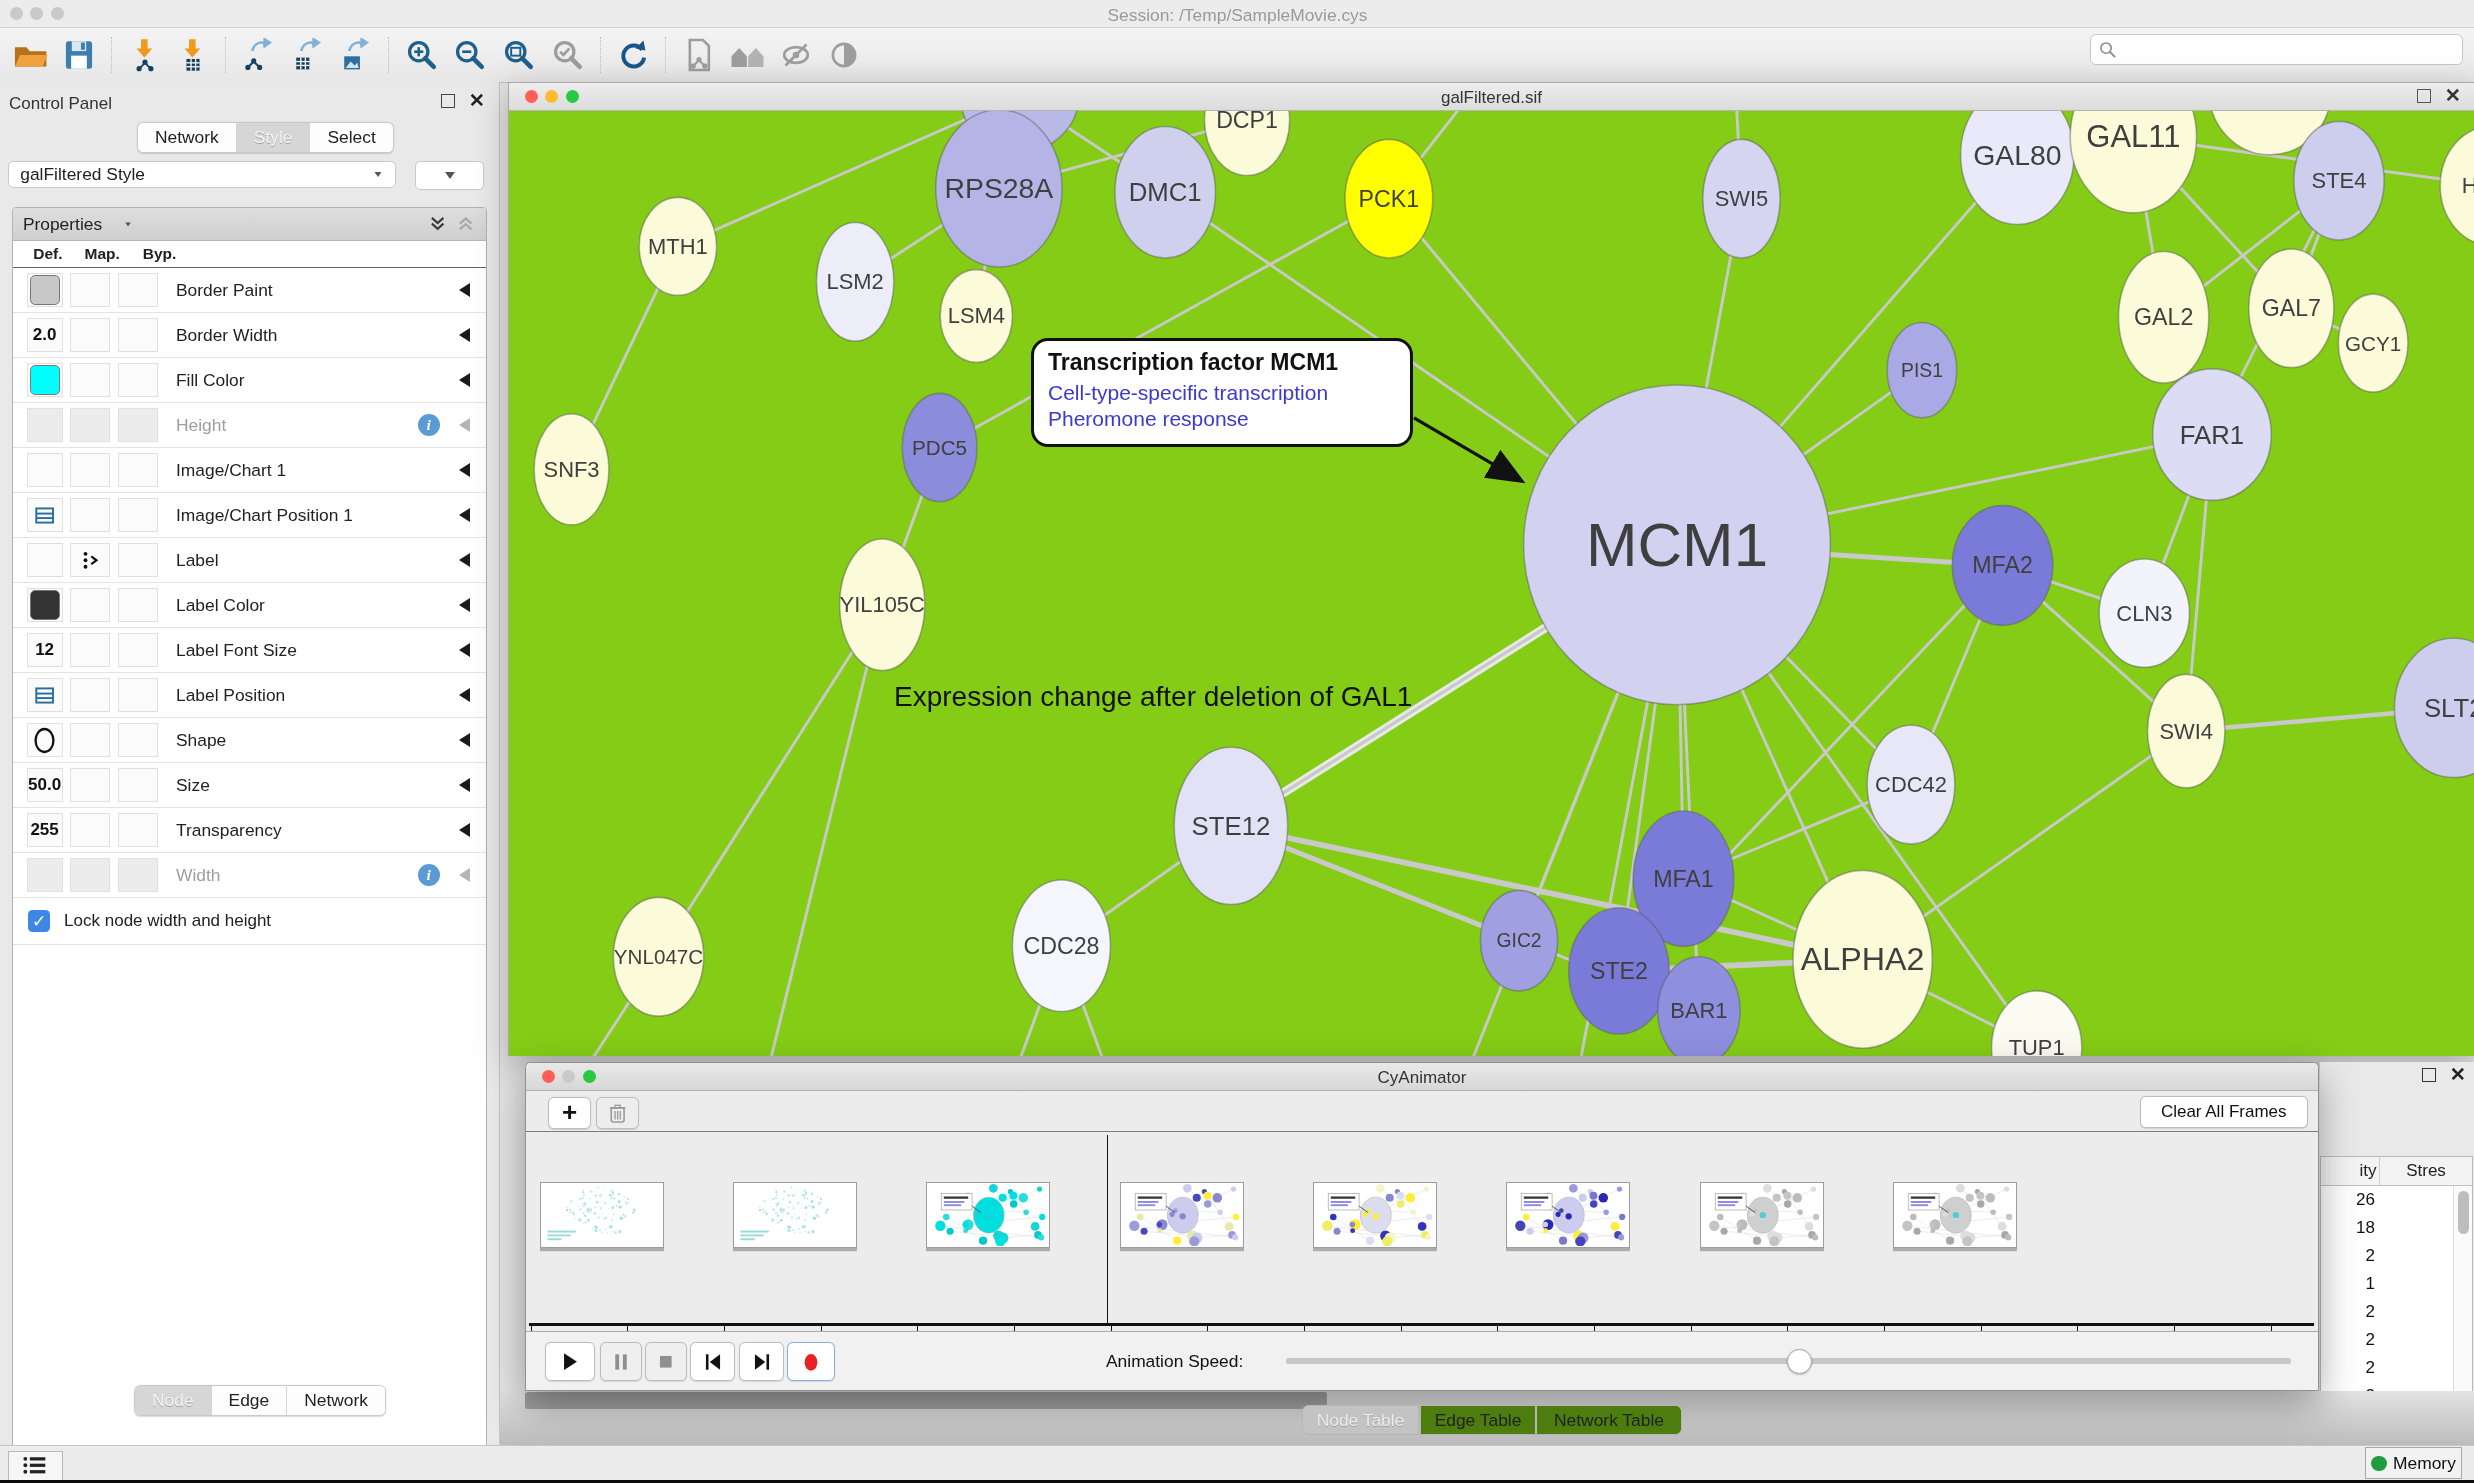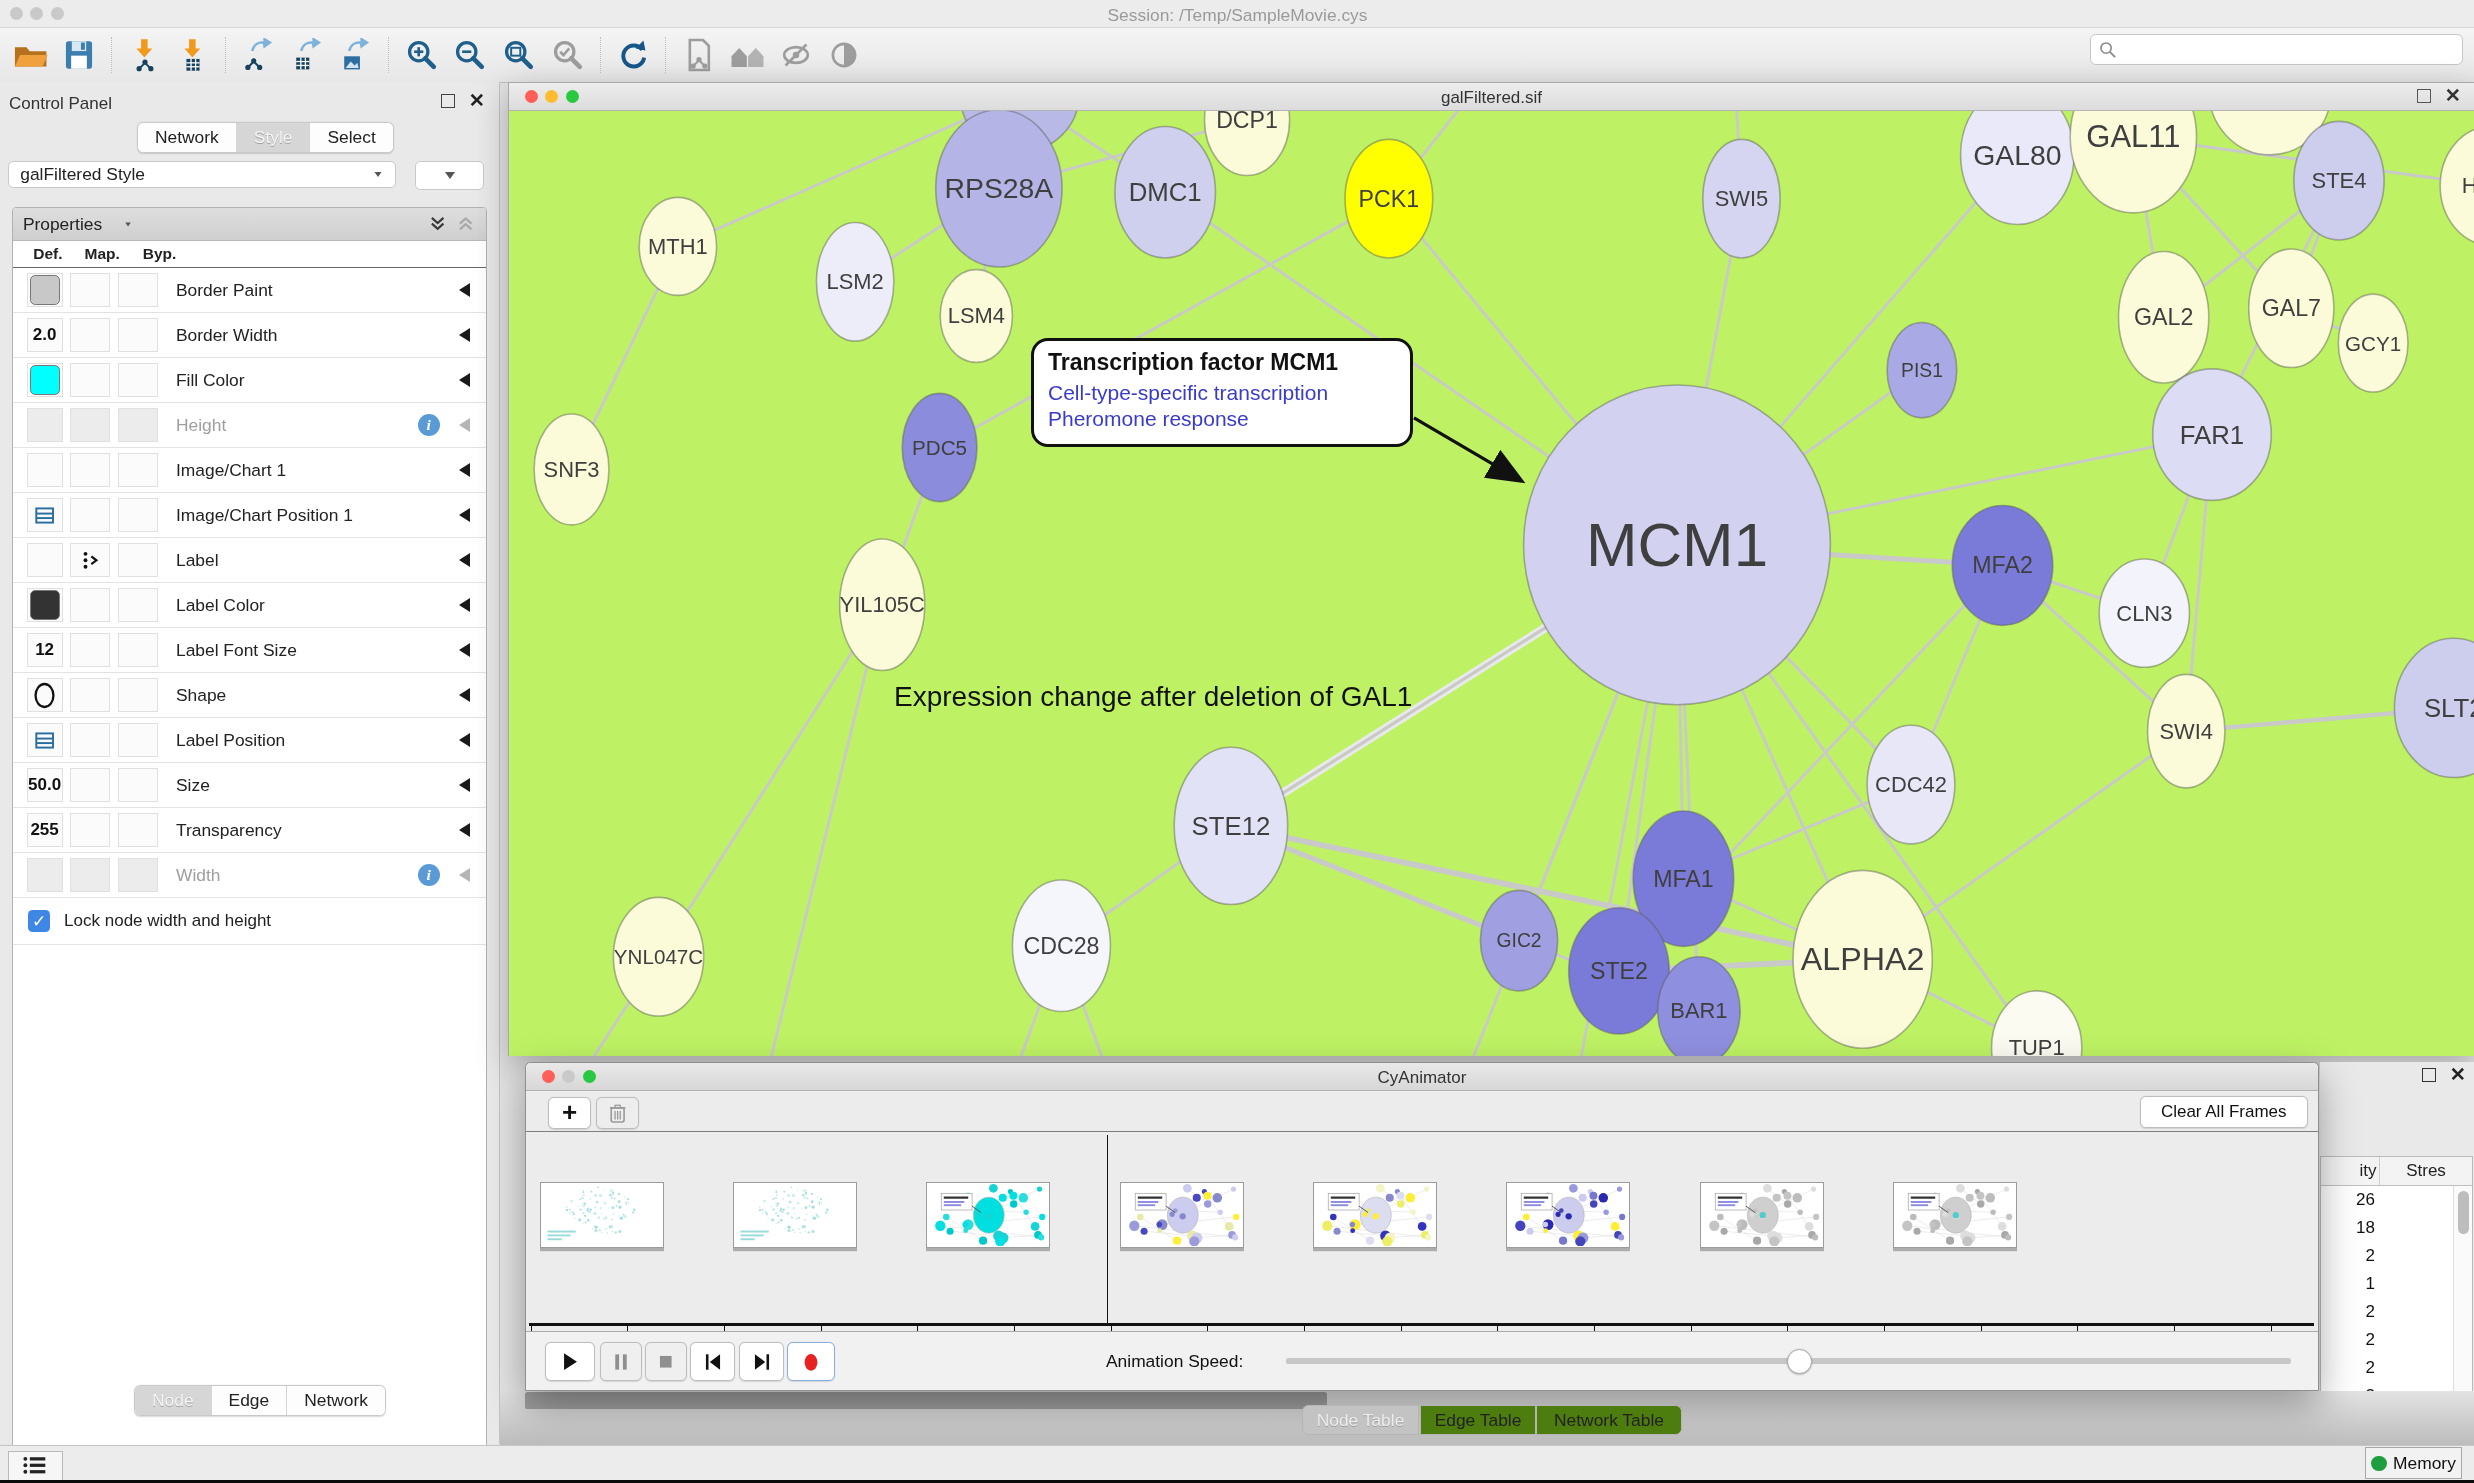--- a/index.html
+++ b/index.html
@@ -54,21 +54,21 @@
   #lock-row{display:flex;align-items:center;height:46px;border-bottom:0.6px solid #e3e3e3;}
   #lock-check{width:22px;height:22px;margin-left:15.5px;border-radius:4.5px;background:#3f87e5;color:#fff;font-size:17px;display:flex;align-items:center;justify-content:center;}
   #lock-label{margin-left:14px;font-size:17px;color:#222;}
   #cp-bottom-tabs{left:134px;top:1303px;}
 
   
   #net-window{left:508px;top:82px;width:1967px;height:974px;background:#fff;border:0.6px solid #a8a8a8;box-sizing:border-box;box-shadow:0 10.3px 32px rgba(0,0,0,.28);}
   #net-titlebar{position:absolute;left:0;top:0;width:100%;height:28px;background:linear-gradient(#ededed,#dcdcdc);border-bottom:0.6px solid #b4b4b4;box-sizing:border-box;}
   #net-title{position:absolute;width:100%;text-align:center;top:5.2px;font-size:17px;color:#333;}
   #net-btns{right:13px;top:6.4px;}
-  #net-canvas{position:absolute;left:0;top:28px;width:1966px;height:945px;overflow:hidden;background:#bef264;}
+  #net-canvas{position:absolute;left:0;top:28px;width:1966px;height:945px;overflow:hidden;background:#84cc16;}
   #net-svg{position:absolute;left:0;top:0;}
   .node-label{fill:#3f3f3f;}
   #annotation{position:absolute;left:522px;top:227px;width:348px;background:#fff;border:3.9px solid #111;border-radius:17px;padding:7.7px 14px 10.3px 14px;}
   #annotation .ann-title{font-size:23px;font-weight:bold;color:#111;margin-bottom:3.9px;}
   #annotation .ann-line{font-size:21px;color:#3a3acc;line-height:1.28;}
   #net-caption{position:absolute;left:385px;top:570px;font-size:28px;color:#111;white-space:nowrap;}
 
   
   #table-side{left:2320px;top:1062px;width:155px;height:330px;background:#e9e9e9;}
   #table-side-btns{right:9px;top:6.4px;}
@@ -395,40 +395,40 @@
           </div>
           <div class="prop-row">
             <div class="cell c1">12</div>
             <div class="cell c2"></div>
             <div class="cell c3"></div>
             <div class="prop-label">Label Font Size</div>
             <div class="row-arrow"></div>
           </div>
           <div class="prop-row">
             <div class="cell c1">
-              <svg width="23" height="27" viewBox="0 0 36 42">
-                <ellipse cx="18" cy="21" rx="14" ry="18" fill="none" stroke="#111" stroke-width="3.6"></ellipse>
-              </svg>
-            </div>
-            <div class="cell c2"></div>
-            <div class="cell c3"></div>
-            <div class="prop-label">Shape</div>
-            <div class="row-arrow"></div>
-          </div>
-          <div class="prop-row">
-            <div class="cell c1">
               <svg width="19.3" height="17" viewBox="0 0 30 26">
                 <rect x="2" y="2" width="26" height="22" fill="none" stroke="#2a6ea0" stroke-width="3"></rect>
                 <line x1="2" y1="10" x2="28" y2="10" stroke="#2a6ea0" stroke-width="3"></line>
                 <line x1="2" y1="17" x2="28" y2="17" stroke="#2a6ea0" stroke-width="3"></line>
               </svg>
             </div>
             <div class="cell c2"></div>
             <div class="cell c3"></div>
             <div class="prop-label">Label Position</div>
+            <div class="row-arrow"></div>
+          </div>
+          <div class="prop-row">
+            <div class="cell c1">
+              <svg width="23" height="27" viewBox="0 0 36 42">
+                <ellipse cx="18" cy="21" rx="14" ry="18" fill="none" stroke="#111" stroke-width="3.6"></ellipse>
+              </svg>
+            </div>
+            <div class="cell c2"></div>
+            <div class="cell c3"></div>
+            <div class="prop-label">Shape</div>
             <div class="row-arrow"></div>
           </div>
           <div class="prop-row">
             <div class="cell c1">50.0</div>
             <div class="cell c2"></div>
             <div class="cell c3"></div>
             <div class="prop-label">Size</div>
             <div class="row-arrow"></div>
           </div>
           <div class="prop-row">

